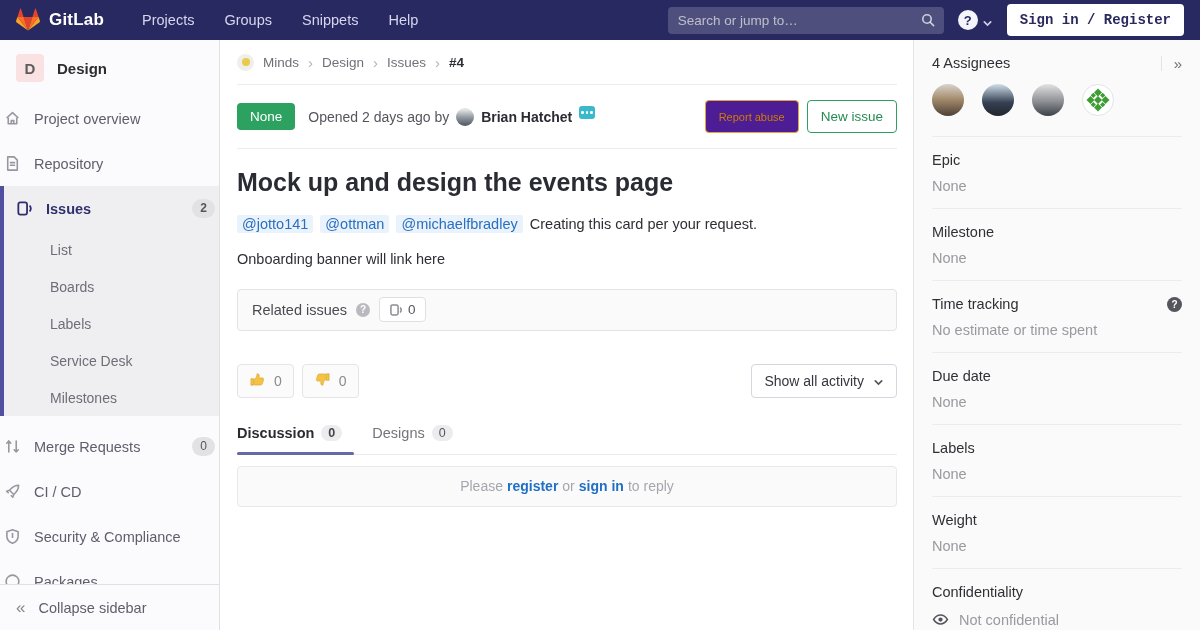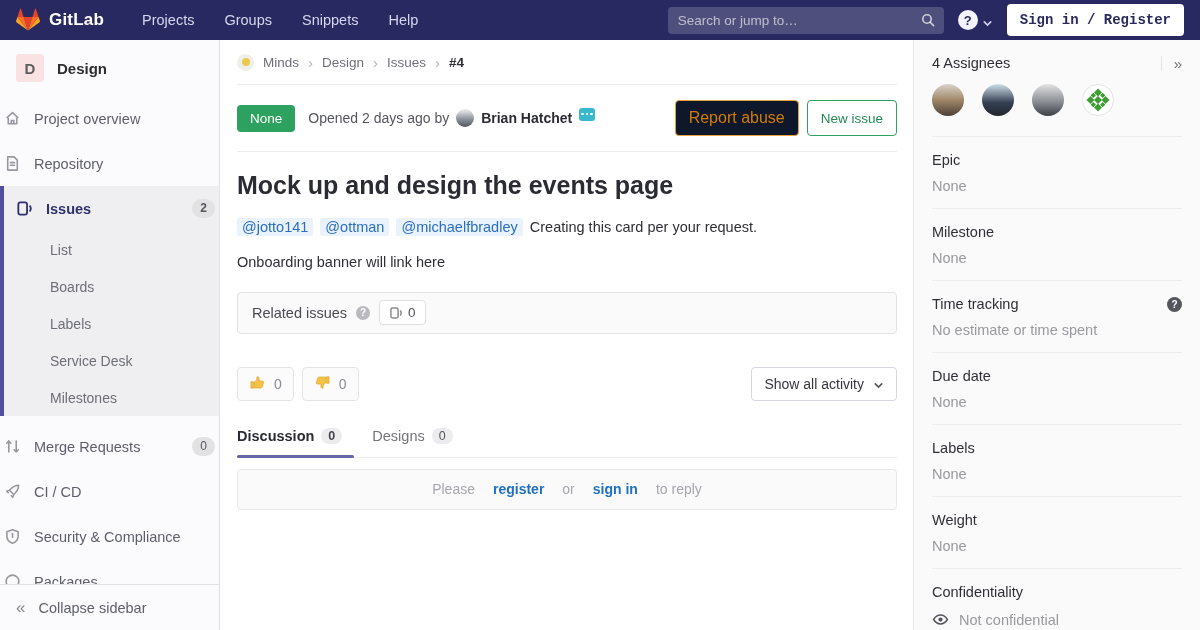--- a/index.html
+++ b/index.html
@@ -70,21 +70,21 @@
     padding:6px 13px; }
   .issue-meta { display:flex; align-items:center; gap:7px; margin-left:13px; color:#55555e;
     font-size:14px; }
   .author-avatar { width:18px; height:18px; border-radius:50%;
     background:linear-gradient(180deg,#dfe3e6 10%,#8e949c 55%,#50565e 100%); cursor:pointer; }
   .author-name { font-weight:700; color:#2b2b33; cursor:pointer; }
   .status-bubble { width:16px; height:13px; background:#3ab8cc; border-radius:3px;
     display:flex; align-items:center; justify-content:center; gap:2px; position:relative; top:-4px; }
   .status-bubble i { width:2.5px; height:2.5px; border-radius:50%; background:#fff; }
   .header-actions { margin-left:auto; display:flex; gap:8px; }
-  .btn-warn { background:#0f172a; border:1px solid #e9a13c; color:#d07c00; font-size:16px;
+  .btn-warn { background:#4c1d95; border:1px solid #e9a13c; color:#d07c00; font-size:11px;
     border-radius:4px; padding:8px 13px; cursor:pointer; font-family:inherit; }
   .btn-green { background:#fff; border:1px solid #2da160; color:#258a52; font-size:13.5px;
     border-radius:4px; padding:8px 13px; cursor:pointer; font-family:inherit; }
 
   .issue-title { margin-top:19px; font-size:25px; font-weight:700; color:#2b2b33; }
   .issue-desc { margin-top:17px; font-size:14.5px; color:#2f2f35; line-height:1.5; }
   .mention { color:#2a6fc0; background:#eaf2fb; border-radius:2px; padding:1px 5px;
     margin-right:3px; cursor:pointer; }
   .desc-line2 { margin-top:15px; font-size:14.5px; color:#2f2f35; }
 
@@ -113,21 +113,21 @@
     cursor:pointer; position:relative; }
   .tab.active { color:#2b2b33; font-weight:700; }
   .tab.active::after { content:""; position:absolute; left:0; right:-12px; bottom:-1px; height:3px;
     background:#6868a8; border-radius:2px; }
   .tab.inactive { color:#74747c; }
   .tab-badge { background:#ececee; border-radius:10px; padding:1px 7px; font-size:12.5px;
     color:#45454d; font-weight:700; }
   .tab.inactive .tab-badge { font-weight:400; color:#55555e; }
 
   .reply-box { margin-top:11px; background:#fafafa; border:1px solid #e8e8e8; border-radius:4px;
-    height:41px; display:flex; align-items:center; justify-content:center; gap:18px;
+    height:41px; display:flex; align-items:center; justify-content:center; gap:4px;
     font-size:14px; color:#a6a6ae; }
   .reply-link { color:#1f6fc5; font-weight:700; cursor:pointer; }
 
   
   .rsidebar { position:absolute; top:40px; bottom:0; left:913px; width:287px; background:#fafafa;
     border-left:1px solid #e5e5e5; padding:0 18px; }
   .rblock { padding:15px 0 14px; border-bottom:1px solid #ececec; }
   .rlabel-row { display:flex; align-items:center; font-size:14.5px; color:#2f2f35; }
   .rvalue { margin-top:10px; font-size:14.5px; color:#99999f; }
   .assignee-toggle { margin-left:auto; padding-left:12px; border-left:1px solid #e3e3e3;

